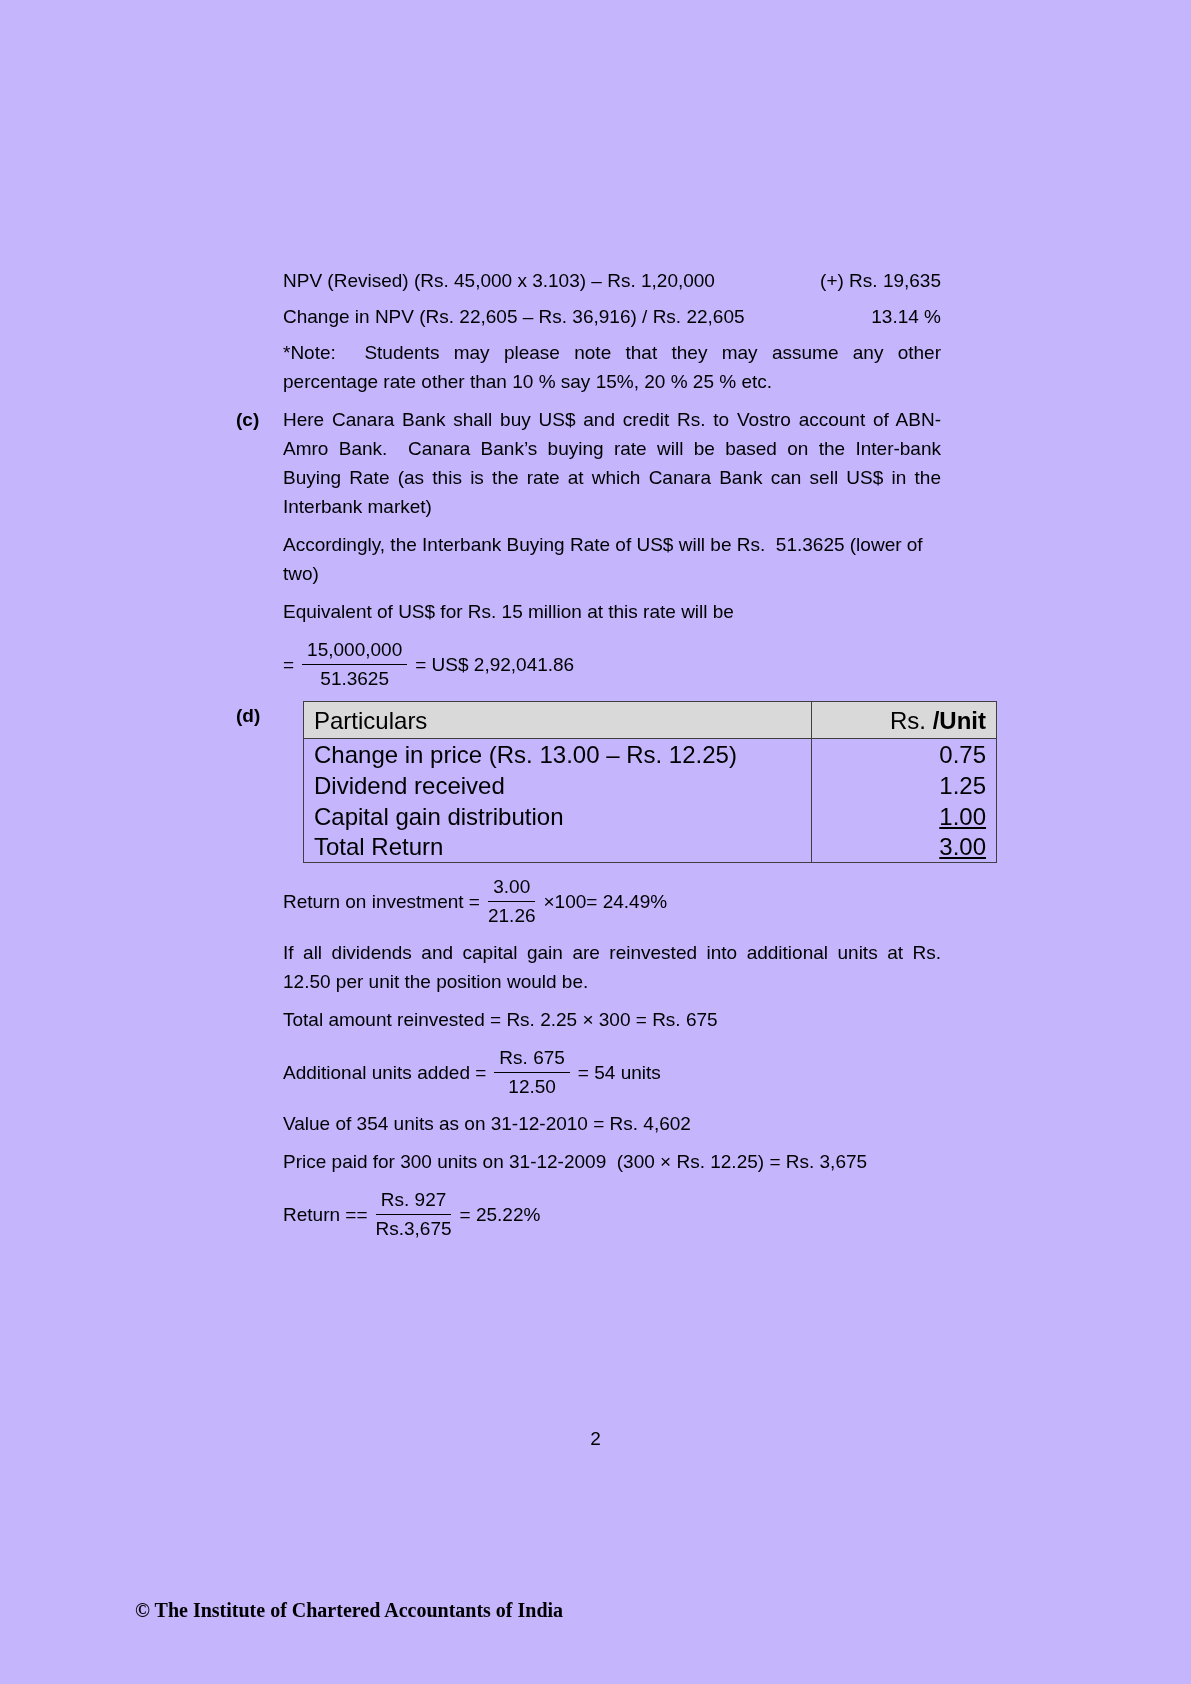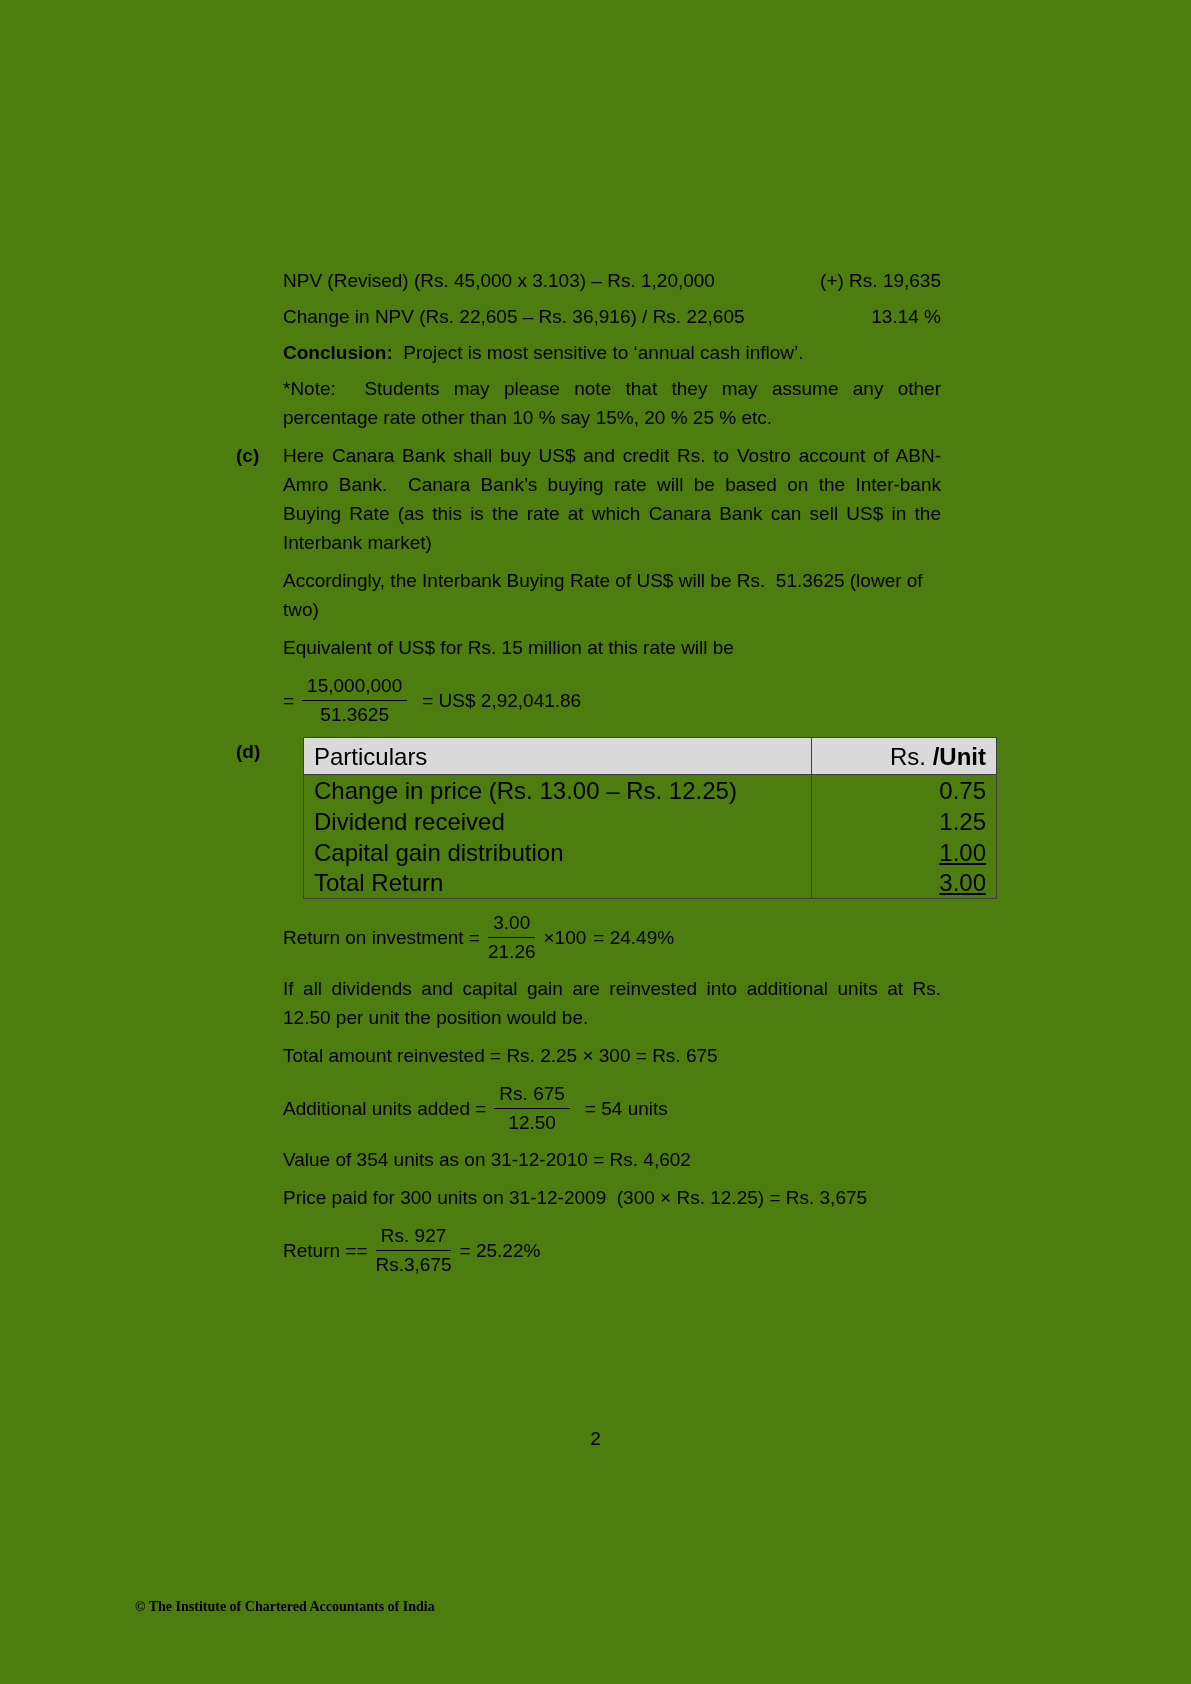--- a/index.html
+++ b/index.html
@@ -2,21 +2,21 @@
 <html><head>
 <meta charset="utf-8">
 <style>
   * { margin: 0; padding: 0; box-sizing: border-box; }
   html, body { background: #ffffff; }
   body { font-family: "Liberation Sans", sans-serif; color: #000000; }
   .page {
     position: relative;
     width: 1191px;
     height: 1684px;
-    background: #4d7c0f;
+    background: #c4b5fd;
     overflow: hidden;
   }
   .content {
     position: absolute;
     top: 266px;
     left: 283px;
     width: 658px;
     font-size: 19px;
     line-height: 29px;
   }
@@ -45,21 +45,21 @@
   }
   .frac {
     display: inline-flex;
     flex-direction: column;
     align-items: center;
     line-height: 24px;
     margin: 0 8px;
   }
   .frac .num { border-bottom: 1.6px solid #000; padding: 0 5px 2px 5px; }
   .frac .den { padding-top: 2px; }
-  .eq-rhs { margin-left: 7px; white-space: nowrap; }
+  .eq-rhs { margin-left: 0; white-space: nowrap; }
   .tight { margin-left: 0; }
   
   table.ret-table {
     border-collapse: collapse;
     margin: 10px 0 10px 20px;
     width: 694px;
     font-size: 24px;
   }
   table.ret-table th, table.ret-table td {
     border-left: 1.6px solid #3f3f3f;
@@ -88,40 +88,39 @@
     width: 100%;
     text-align: center;
     font-size: 19px;
   }
   .doc-footer {
     position: absolute;
     top: 1599px;
     left: 135px;
     font-family: "Liberation Serif", serif;
     font-weight: bold;
-    font-size: 14px;
+    font-size: 20px;
   }
   .ws { white-space: pre-wrap; }
 </style>
 </head>
 <body>
 
 <div class="page">
   <div class="content">
 
     <div class="kv-row">
       <span class="kv-label">NPV (Revised) (Rs. 45,000 x 3.103) – Rs. 1,20,000</span>
       <span class="kv-value">(+) Rs. 19,635</span>
     </div>
     <div class="kv-row">
       <span class="kv-label">Change in NPV (Rs. 22,605 – Rs. 36,916) / Rs. 22,605</span>
       <span class="kv-value">13.14 %</span>
     </div>
 
-    <p class="para ws"><span class="bold">Conclusion:</span><span>  Project is most sensitive to ‘annual cash inflow’.</span></p>
 
     <p class="para just ws">*Note:  Students may please note that they may assume any other percentage rate other than 10 % say 15%, 20 % 25 % etc.</p>
 
     <div class="labeled-section">
       <span class="sec-label">(c)</span>
       <p class="para just ws">Here Canara Bank shall buy US$ and credit Rs. to Vostro account of ABN-Amro Bank.  Canara Bank’s buying rate will be based on the Inter-bank Buying Rate (as this is the rate at which Canara Bank can sell US$ in the Interbank market)</p>
       <p class="para gap-sm ws">Accordingly, the Interbank Buying Rate of US$ will be Rs.  51.3625 (lower of two)</p>
       <p class="para gap-sm">Equivalent of US$ for Rs. 15 million at this rate will be</p>
       <div class="eq-line">
         <span>=</span>

